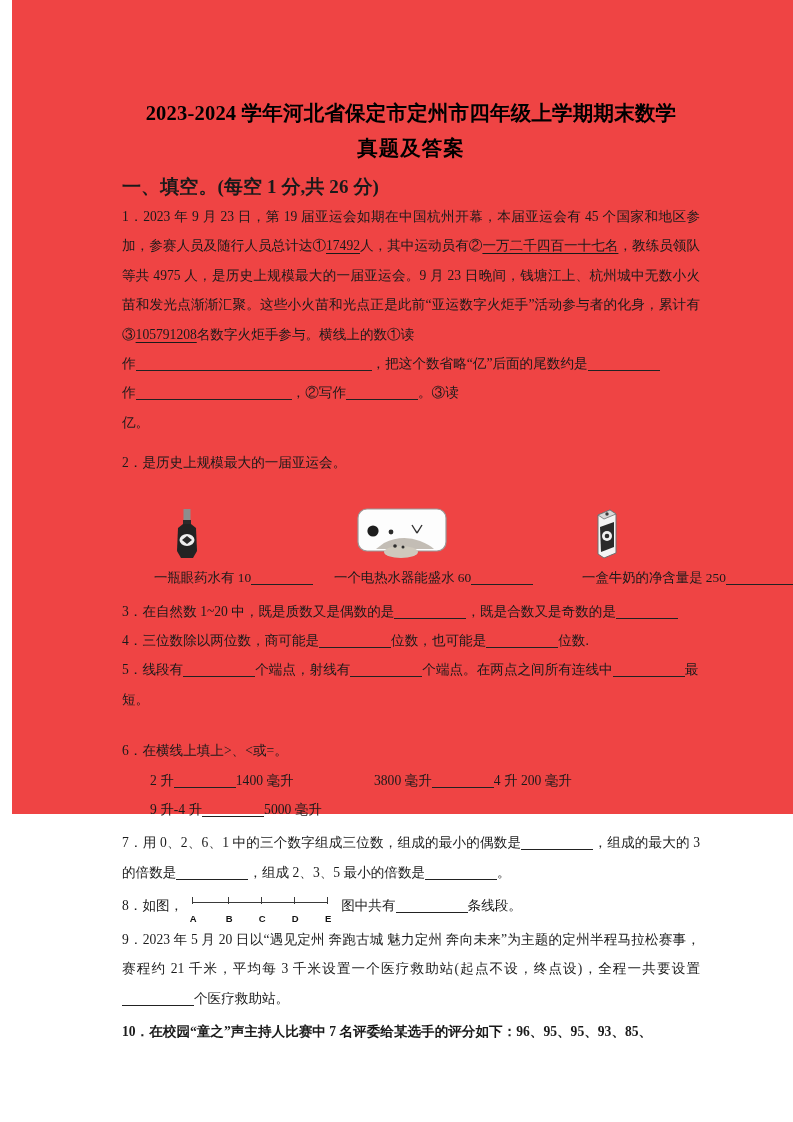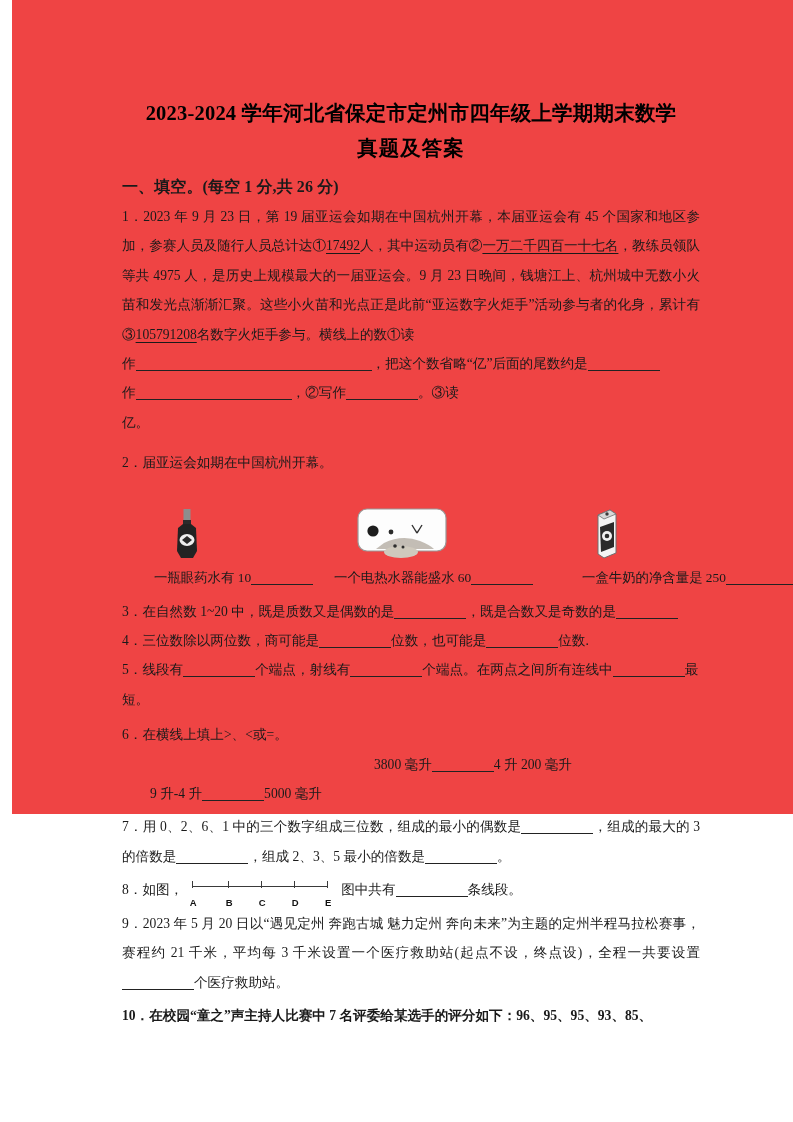--- a/index.html
+++ b/index.html
@@ -41,21 +41,21 @@
     letter-spacing: 0.2px;
     color: #000;
     margin: 0 0 7px 0;
   }
   .doc-title .ln { display: block; }
   .doc-title .ln2 { letter-spacing: 1px; }
 
   
   .section-head {
     font-weight: bold;
-    font-size: 16px;
+    font-size: 19px;
     line-height: 28px;
     margin: 4px 0 1px 0;
     letter-spacing: 0.1px;
   }
 
   
   .q {
     font-size: 13.6px;
     line-height: 29.4px;
     text-align: justify;
@@ -180,21 +180,21 @@
       <span>作</span><span class="bl bl-xxl"></span><span>，把这个数省略“亿”后面的尾数约是</span><span class="bl bl-m"></span>
     </div>
     <div class="q">
       <span>作</span><span class="bl bl-xl"></span><span>，②写作</span><span class="bl bl-m"></span><span>。③读</span>
     </div>
     <div class="q">
       <span>亿。</span>
     </div>
 
     <div class="q" style="margin-top:11px;">
-      <span>2．</span><span>届亚运会如期在中国杭州开幕。</span>
+      <span>2．</span><span>是历史上规模最大的一届亚运会。</span>
     </div>
 
     <div class="pic-row">
 
       <div class="pic pic-1">
         <svg class="img-eyedrop" viewBox="0 0 26 52" xmlns="http://www.w3.org/2000/svg">
           <rect x="9.5" y="0" width="7" height="13" fill="#8d8d8d"></rect>
           <rect x="9" y="11" width="8" height="5" fill="#2b2b2b"></rect>
           <path d="M4 19 L9 15 L17 15 L22 19 L23 42 L19 49 L7 49 L3 42 Z" fill="#232323"></path>
           <ellipse cx="13" cy="31" rx="7.5" ry="6" fill="#efefef"></ellipse>
@@ -241,25 +241,26 @@
       <span>4．</span><span>三位数除以两位数，商可能是</span><span class="bl bl-m"></span><span>位数，也可能是</span><span class="bl bl-m"></span><span>位数.</span>
     </div>
 
     <div class="q">
       <span>5．</span><span>线段有</span><span class="bl bl-m"></span><span>个端点，射线有</span><span class="bl bl-m"></span><span>个端点。在两点之间所有连线中</span><span class="bl bl-m"></span><span>最</span>
     </div>
     <div class="q">
       <span>短。</span>
     </div>
 
-    <div class="q" style="margin-top:6px;">
+    <div class="q" style="margin-top:22px;">
       <span>6．</span><span>在横线上填上&gt;、&lt;或=。</span>
     </div>
 
     <div class="cmp-row">
+      <span class="cmp-a"><span>2 升</span><span class="bl bl-s"></span><span>1400 毫升</span></span>
       <span class="cmp-b"><span>3800 毫升</span><span class="bl bl-s"></span><span>4 升 200 毫升</span></span>
     </div>
 
     <div class="cmp-row">
       <span class="cmp-a"><span>9 升-4 升</span><span class="bl bl-s"></span><span>5000 毫升</span></span>
     </div>
 
     <div class="q" style="margin-top:4px;">
       <span>7．</span><span>用 0、2、6、1 中的三个数字组成三位数，组成的最小的偶数是</span><span class="bl bl-m"></span><span>，组成的最大的 3 的倍数是</span><span class="bl bl-m"></span><span>，组成 2、3、5 最小的倍数是</span><span class="bl bl-m"></span><span>。</span>
     </div>

